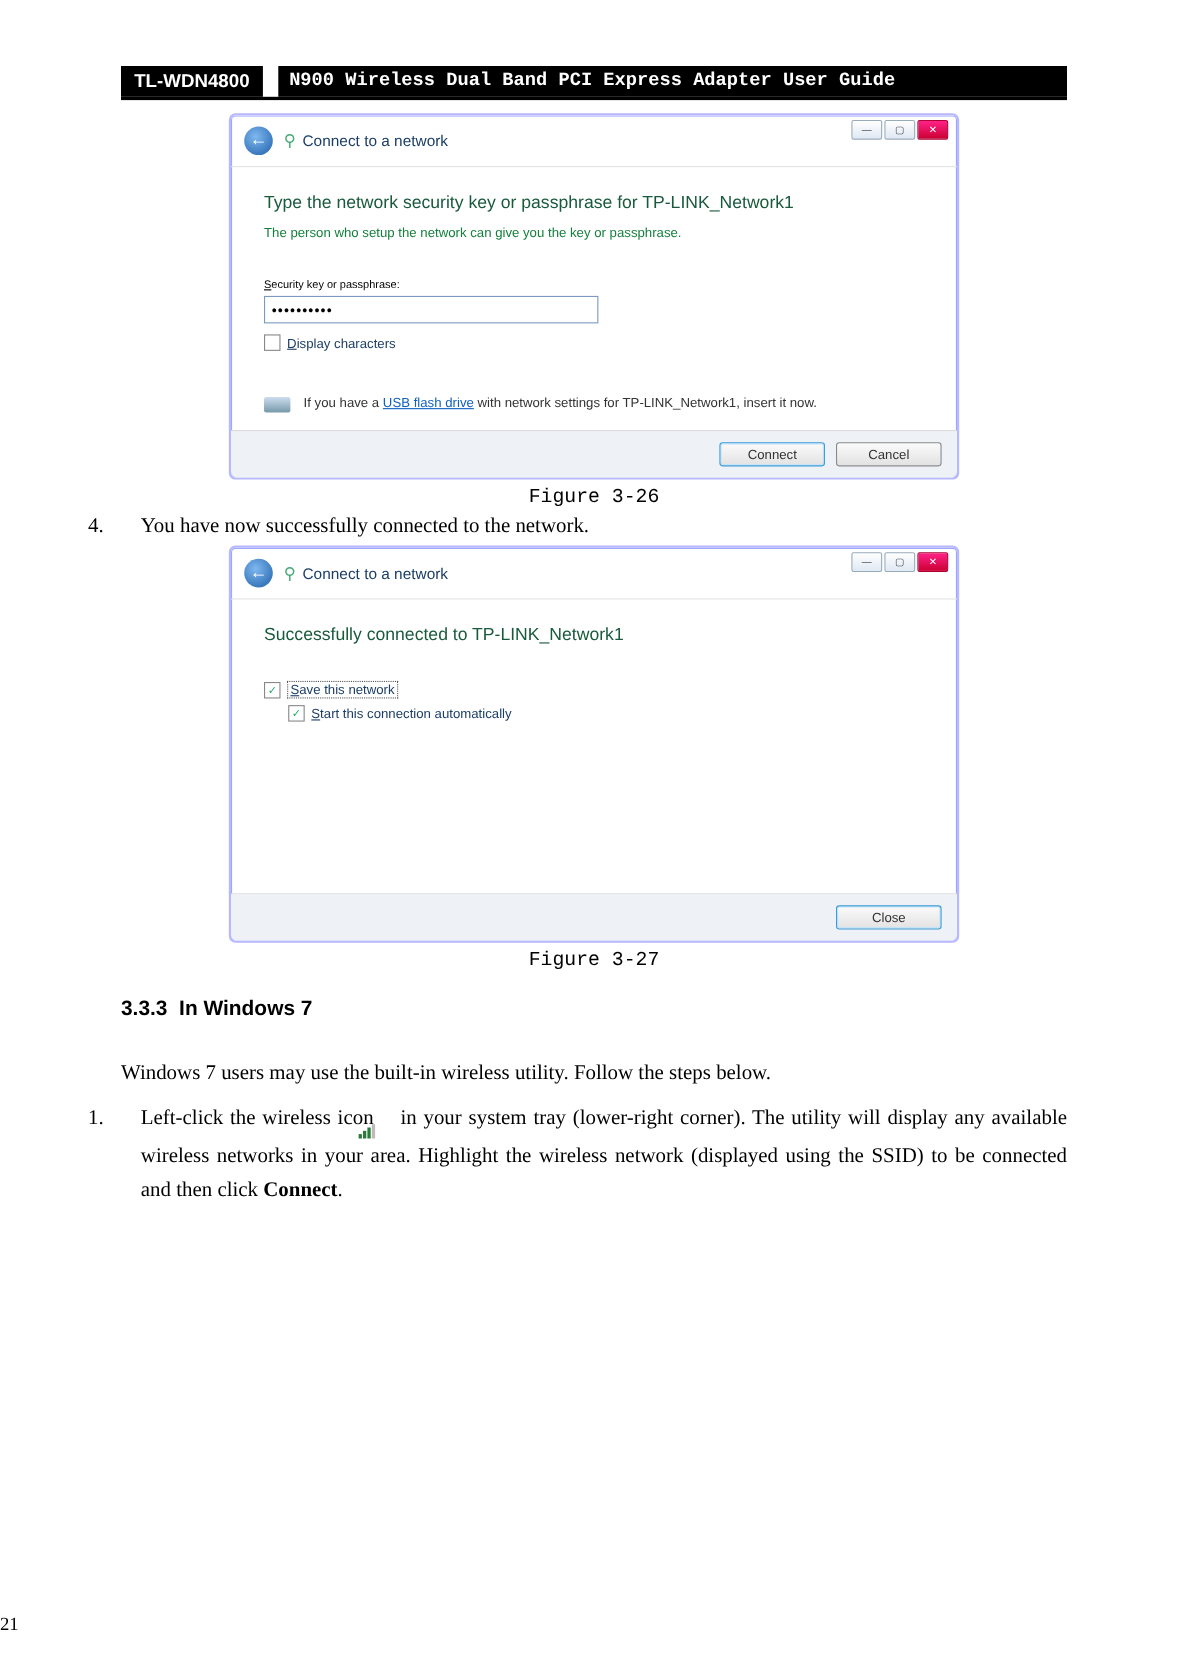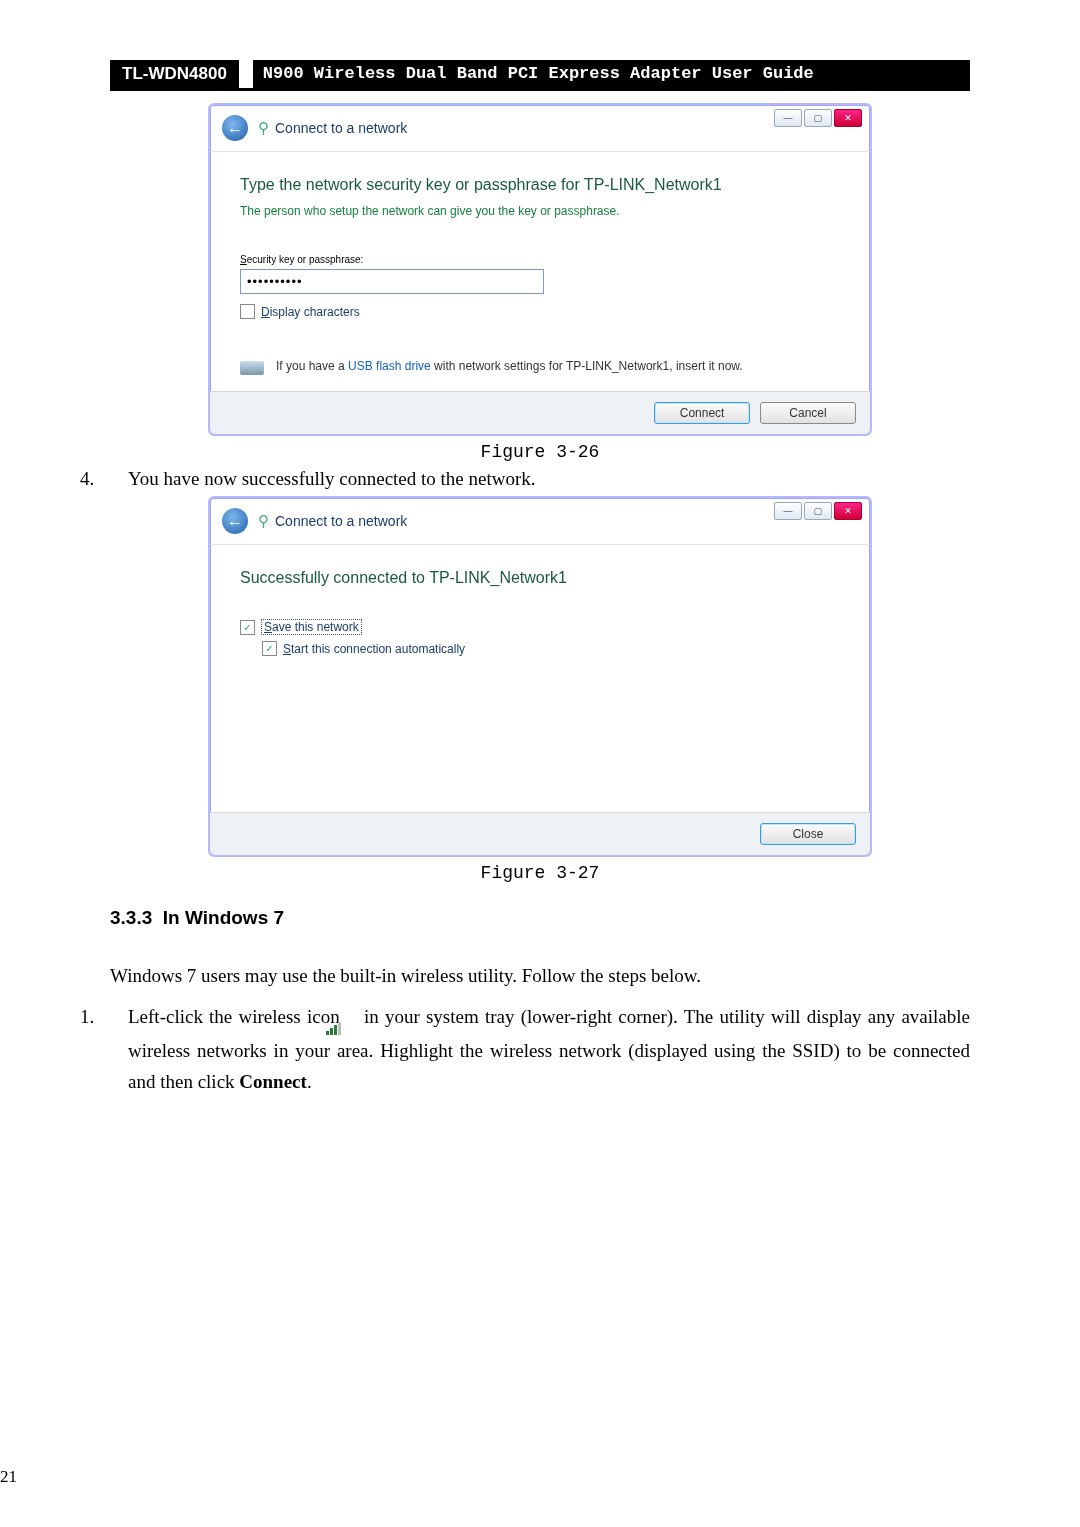--- a/index.html
+++ b/index.html
@@ -15,21 +15,21 @@
 .dlg-body{padding:18px 30px 16px}
 .h-instr{color:#195a3c;font-size:16px;margin:6px 0 10px}
 .sub{font-size:12px;color:#15803d;margin-bottom:36px}
 .lbl{font-size:10px;color:#000000;margin-bottom:4px;display:block}
 .und{text-decoration:underline}
 .txt{width:290px;padding:4px 6px;border:1px solid #7a9ac0;font-family:Arial;font-size:13px;letter-spacing:1px}
 .chkline{margin:10px 0 40px;font-size:12px;display:flex;align-items:flex-end;gap:6px}
 .chk{width:13px;height:13px;border:1px solid #888;background:#fff;display:inline-flex;align-items:center;justify-content:center;font-size:10px;color:#2a6}
 .usb{display:flex;gap:12px;font-size:12px;color:#333;margin-top:20px}
 .usb-ic{width:24px;height:14px;background:linear-gradient(#cde,#79a);border-radius:2px;margin-top:2px}
-.link{color:#1060c0;}
+.link{color:#1060c0;text-decoration:underline}
 .dlg-ftr{background:#eef1f6;padding:10px 14px;text-align:right;border-top:1px solid #d8d8d8;border-radius:0 0 5px 5px}
 .btn{display:inline-block;min-width:74px;padding:3px 10px;font-size:12px;border:1px solid #8a8a8a;border-radius:3px;background:linear-gradient(#fbfbfb,#e2e2e2);margin-left:6px;text-align:center;color:#333}
 .btn.hl{border:1px solid #3c9cd6;box-shadow:0 0 0 1px #bfe4ff inset}
 .winctrl{position:absolute;top:4px;right:8px;display:flex;gap:2px}
 .wc{width:26px;height:16px;border:1px solid #9ab;border-radius:2px;background:linear-gradient(#fff,#dfe8f3);font-size:9px;display:flex;align-items:center;justify-content:center;color:#445}
 .wc.close{background:linear-gradient(#f28,#c03);color:#fff;border-color:#a03}
 
 .caption{text-align:center;font-size:18px;margin:6px 0 6px;font-family:Liberation Mono, monospace}
 .num-step{font-size:19px;margin:4px 0 6px;padding-left:18px;text-indent:-24px;font-family:"Times New Roman",serif}
 .num-step .n{display:inline-block;width:24px}

